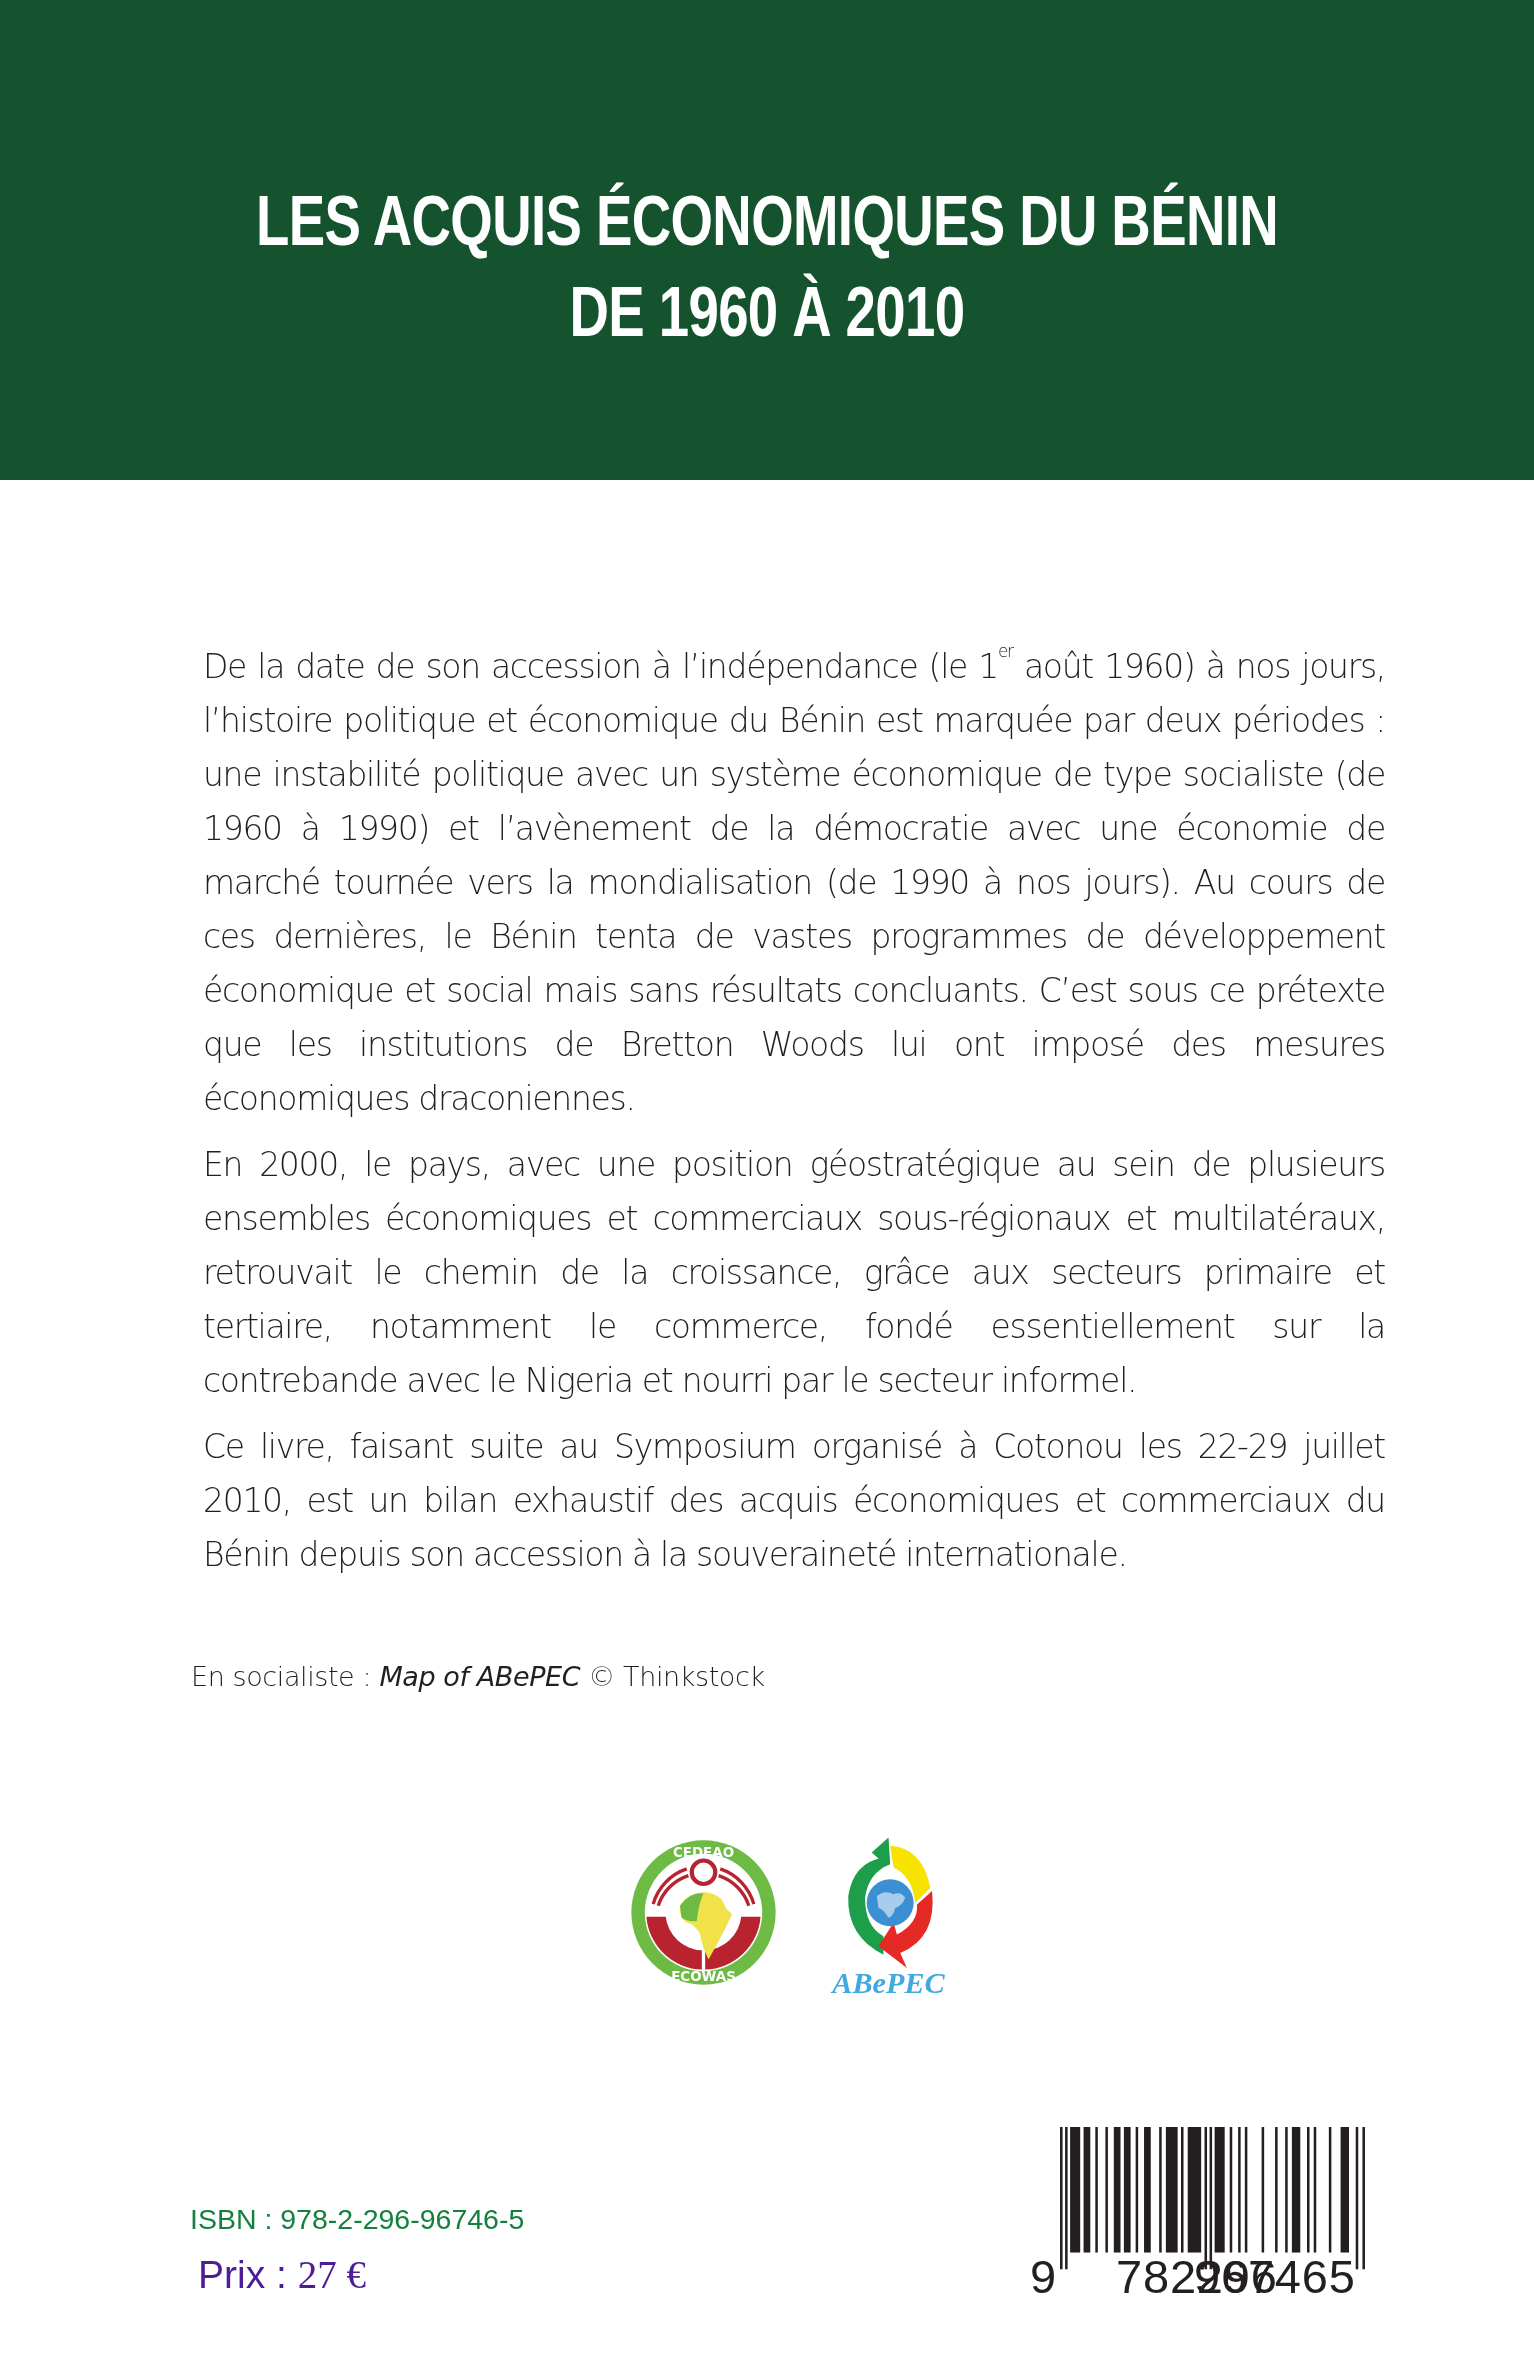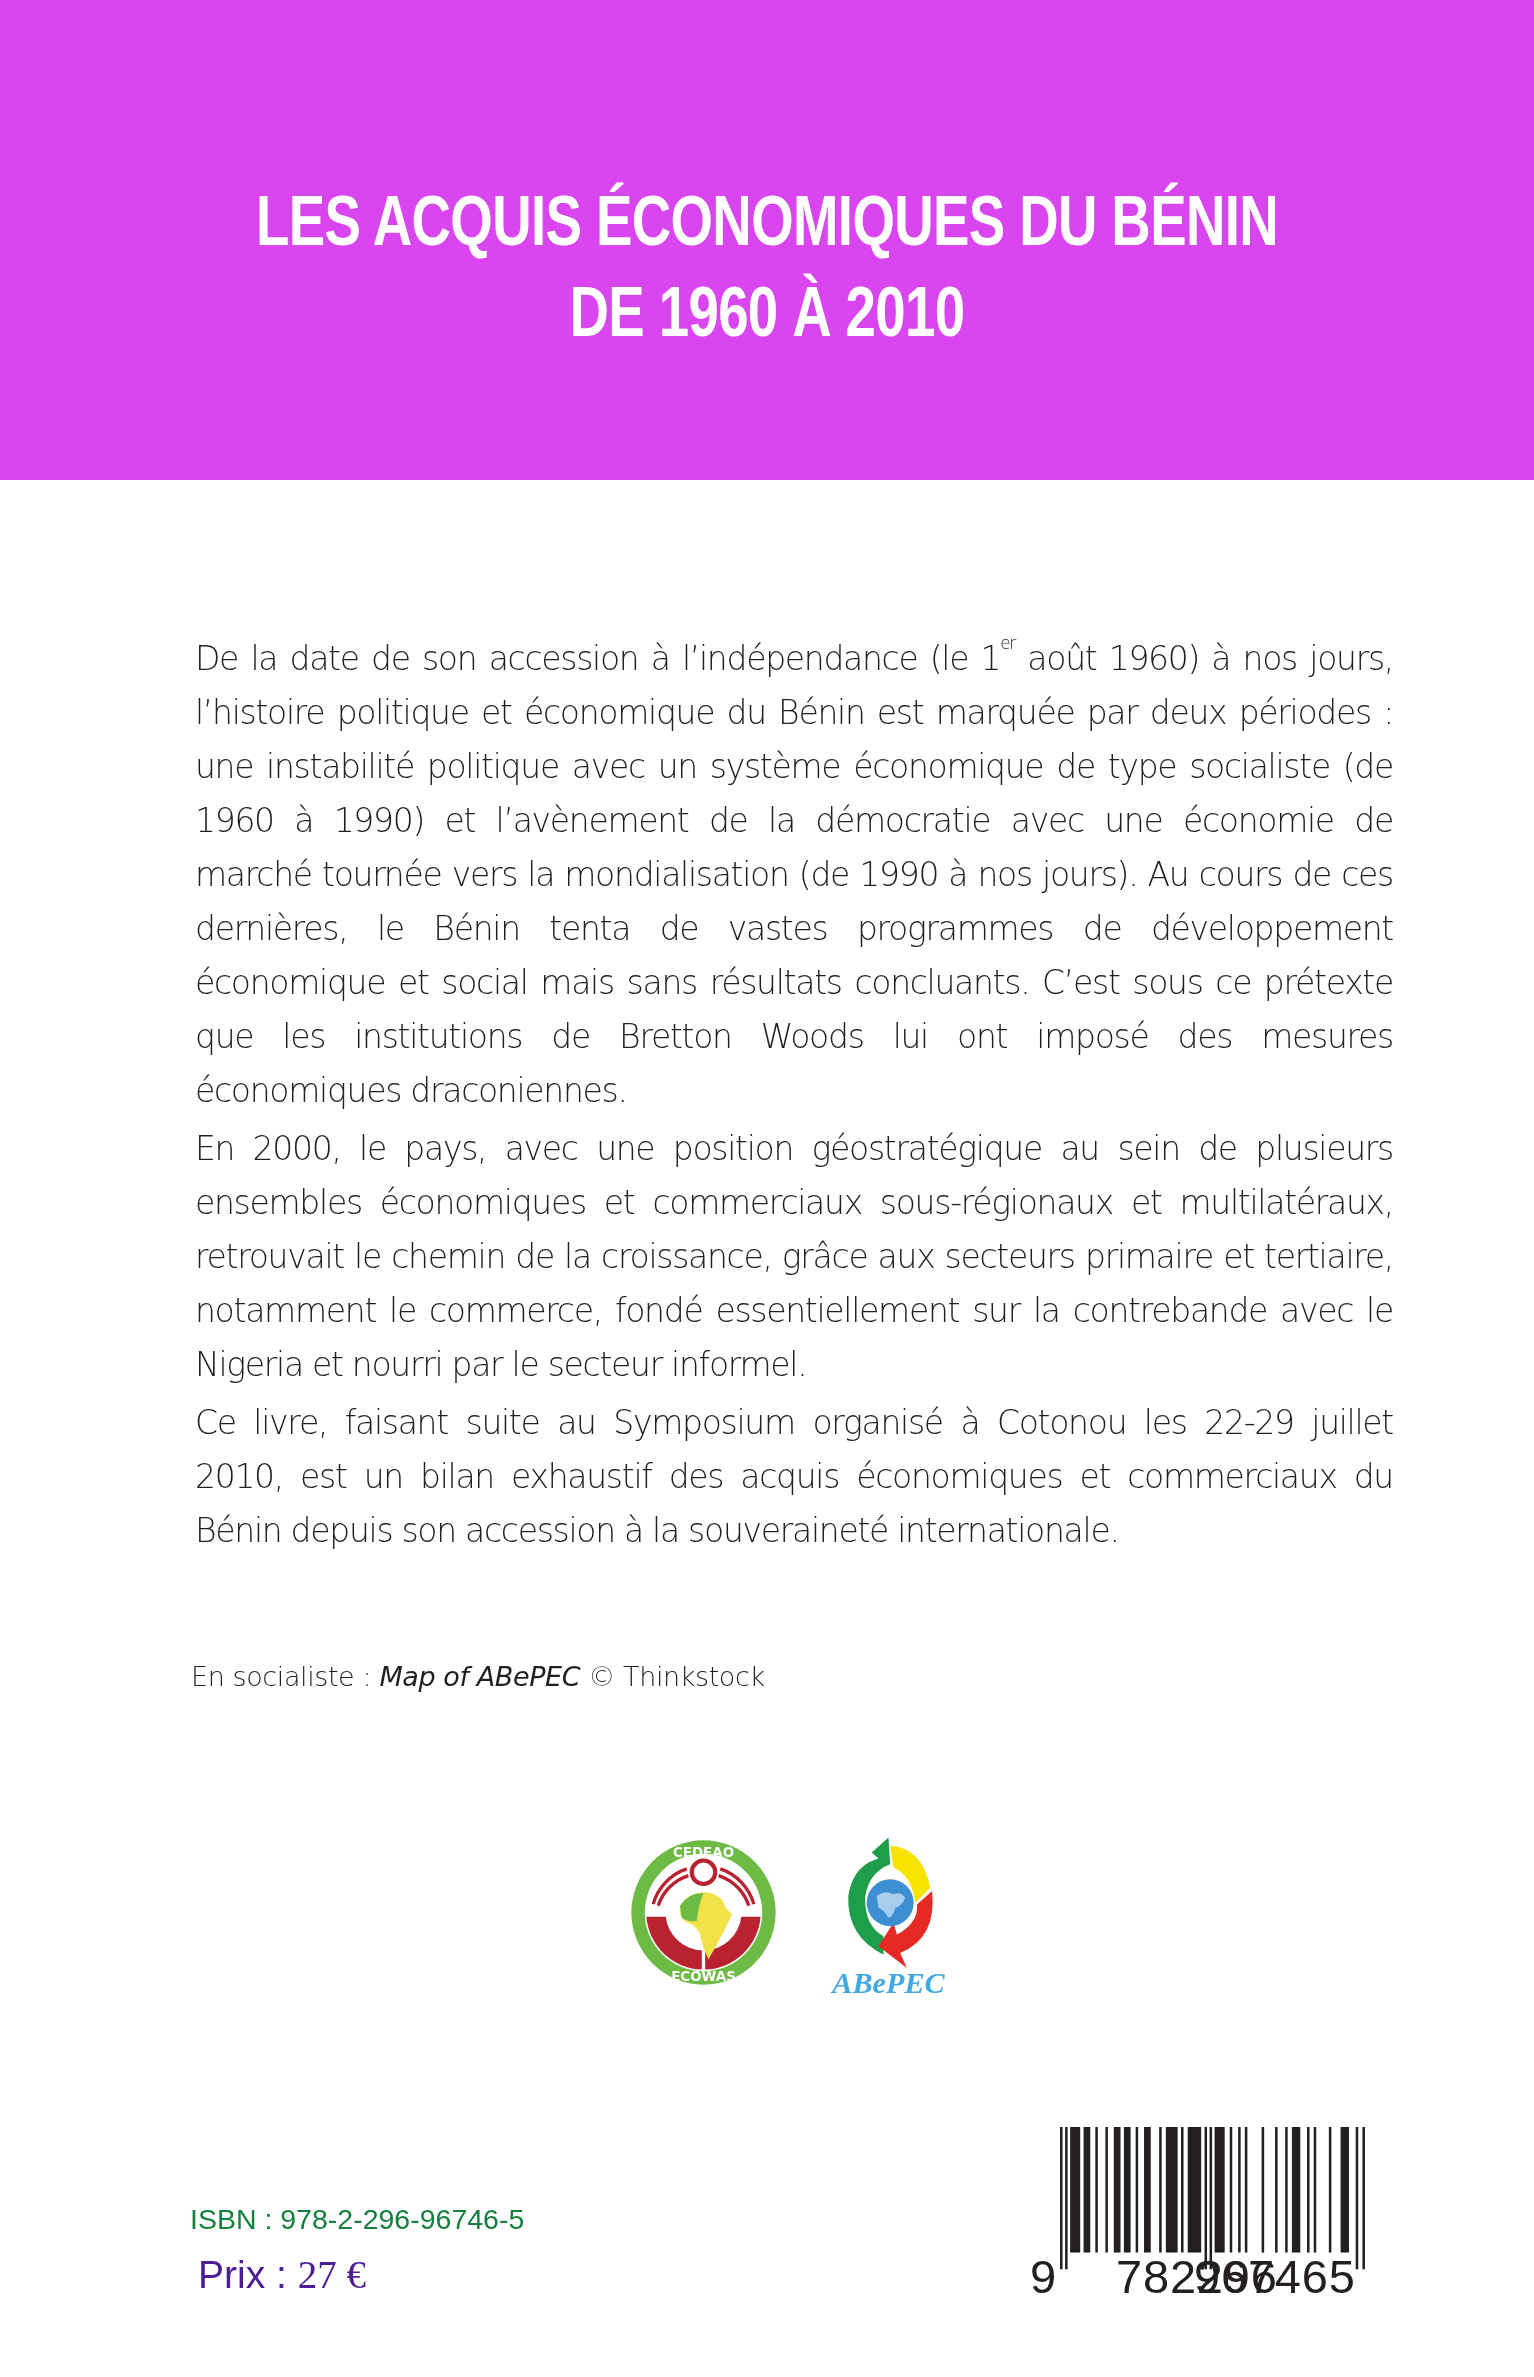--- a/index.html
+++ b/index.html
@@ -1,38 +1,38 @@
 <!DOCTYPE html>
 <html style="font-size:13.4px"><head>
 <meta charset="utf-8">
 <style>
   html, body { margin:0; padding:0; }
   body {
     width:1534px; height:2377px; background:#ffffff; position:relative; overflow:hidden;
     font-family:"DejaVu Sans", sans-serif; color:#231f20;
   }
   .header {
-    position:absolute; left:0; top:0; width:1534px; height:480px; background:#d946ef;
+    position:absolute; left:0; top:0; width:1534px; height:480px; background:#14532d;
   }
   .title {
     position:absolute; left:0; width:1534px; text-align:center; color:#ffffff;
     font-family:"Liberation Sans", sans-serif; font-weight:bold;
     font-size:70px; line-height:1; letter-spacing:-0.8px;
     transform:scaleX(0.78); transform-origin:center;
   }
   .title.l1 { top:186px; }
   .title.l2 { top:277px; }
 
   .body-text {
     position:absolute; left:191px; top:628px; width:1206px;
     font-family:"DejaVu Sans", sans-serif; font-weight:200;
     font-size:33px; line-height:54px; color:#231f20;
     text-align:justify; letter-spacing:-1.3px;
   }
-  .body-text p { margin:4px; }
+  .body-text p { margin:12px; }
   .body-text sup { font-size:17px; vertical-align:top; line-height:1; position:relative; top:3.4px; }
 
   .credit {
     position:absolute; left:191px; top:1661px;
     font-size:27px; color:#231f20; font-weight:200; letter-spacing:-0.4px;
   }
   .credit em { font-style:italic; }
 
   .logos { position:absolute; left:628px; top:1829px; width:336px; height:176px; }
   .logo-ecowas { position:absolute; left:0; top:8.4px; width:151px; height:151px; }

